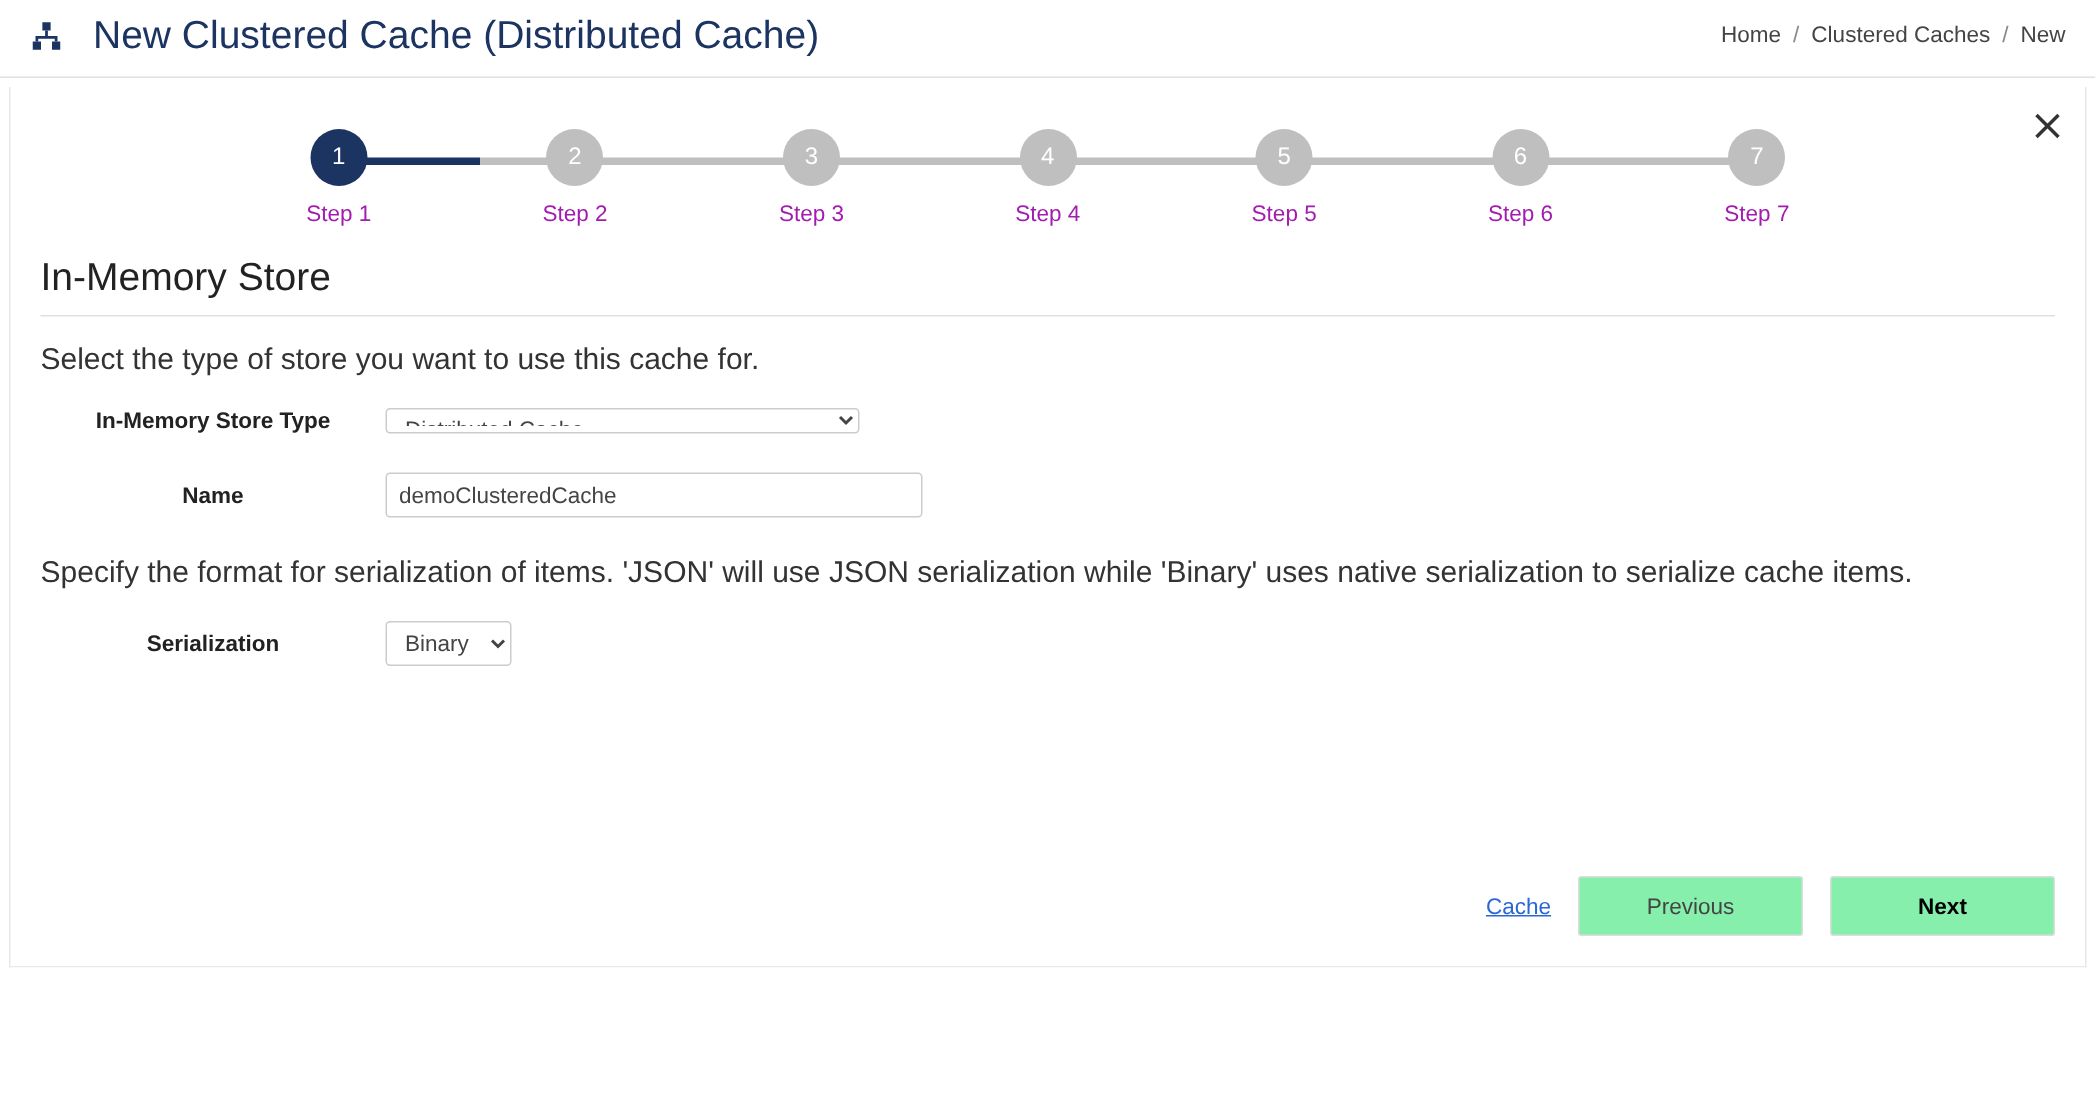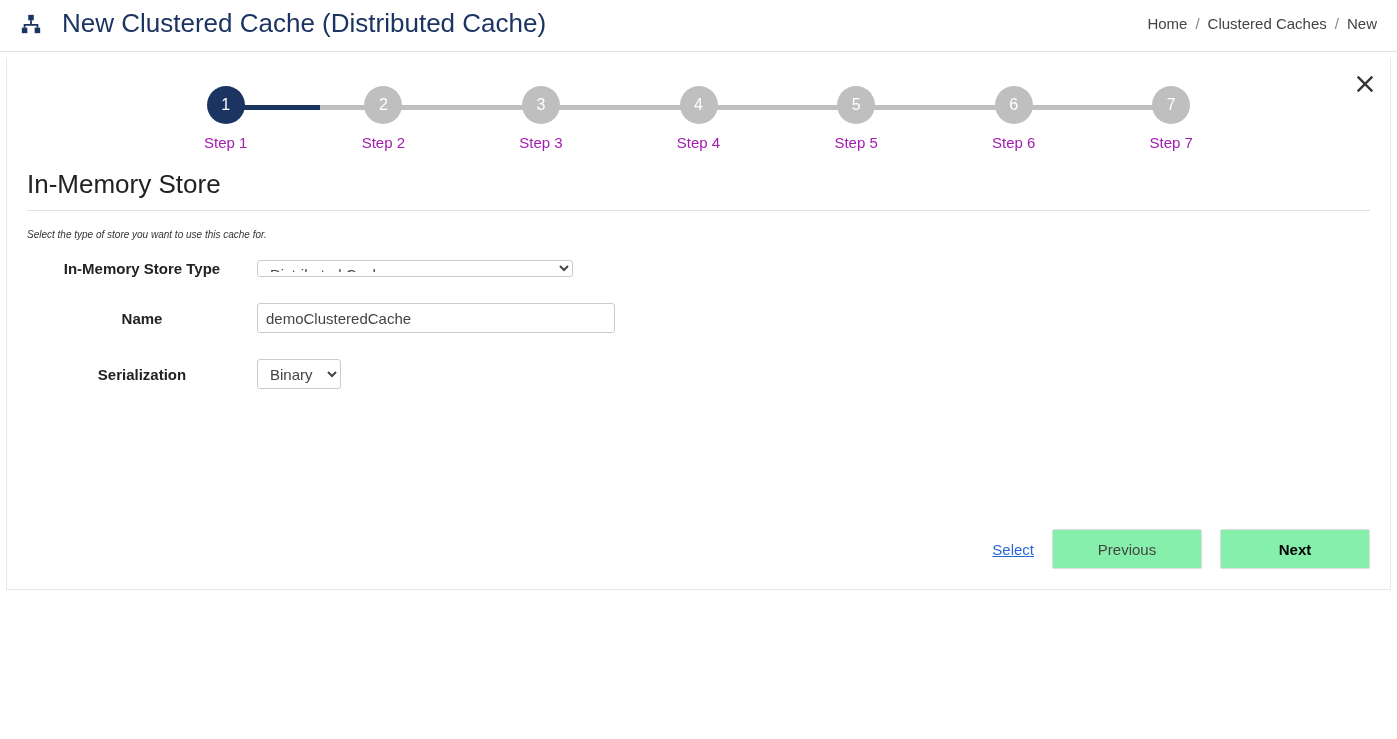--- a/index.html
+++ b/index.html
@@ -87,21 +87,21 @@
     }
     .step.active .circle { background: #1c3461; }
     .step-label { margin-top: 10px; color: #a21caf; font-size: 15px; }
     .section-title {
       font-size: 26px;
       font-weight: 400;
       color: #222;
       margin: 8px 0 10px 0;
     }
     hr.divider { border: none; border-top: 1px solid #e0e0e0; margin-bottom: 18px; }
-    .helper-text { color: #333; font-size: 10px; margin: 14px 0 20px 0; font-style: italic; }
+    .helper-text { color: #333; font-size: 20px; margin: 14px 0 20px 0; }
     .form-row {
       display: flex;
       align-items: center;
       margin: 14px 0 26px 0;
     }
     .form-label {
       width: 230px;
       text-align: center;
       font-weight: 700;
       color: #222;
@@ -214,25 +214,26 @@
     <select class="store-type">
       <option>Distributed Cache</option>
     </select>
   </div>
 
   <div class="form-row">
     <label class="form-label">Name</label>
     <input type="text" class="name-input" value="demoClusteredCache" style="">
   </div>
 
+  <p class="helper-text">Specify the format for serialization of items. 'JSON' will use JSON serialization while 'Binary' uses native serialization to serialize cache items.</p>
   <div class="form-row">
     <label class="form-label">Serialization</label>
     <select class="serialization">
       <option>Binary</option>
     </select>
   </div>
 
   <div class="footer">
-    <button class="cancel-link">Select</button>
+    <button class="cancel-link">Cache</button>
     <button class="btn">Previous</button>
     <button class="btn primary">Next</button>
   </div>
 </div>
 
 </body></html>

